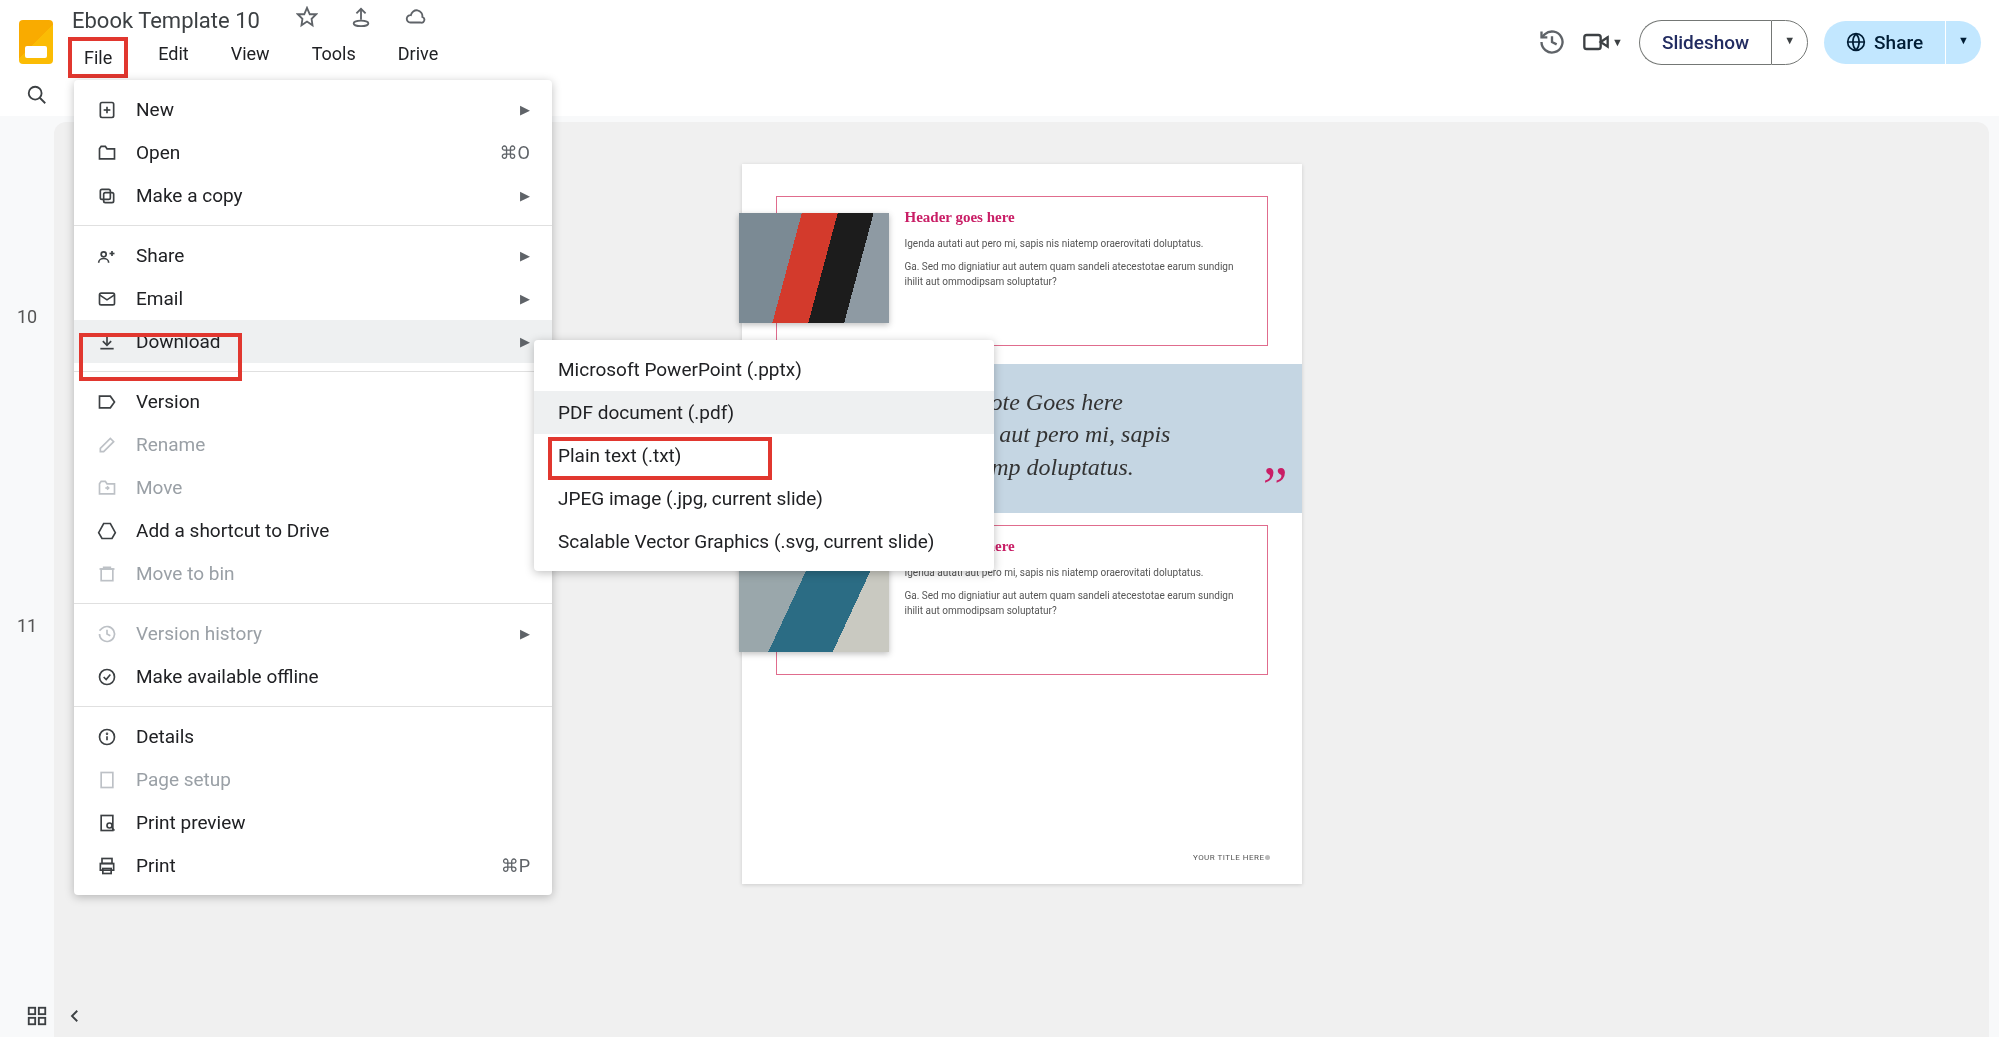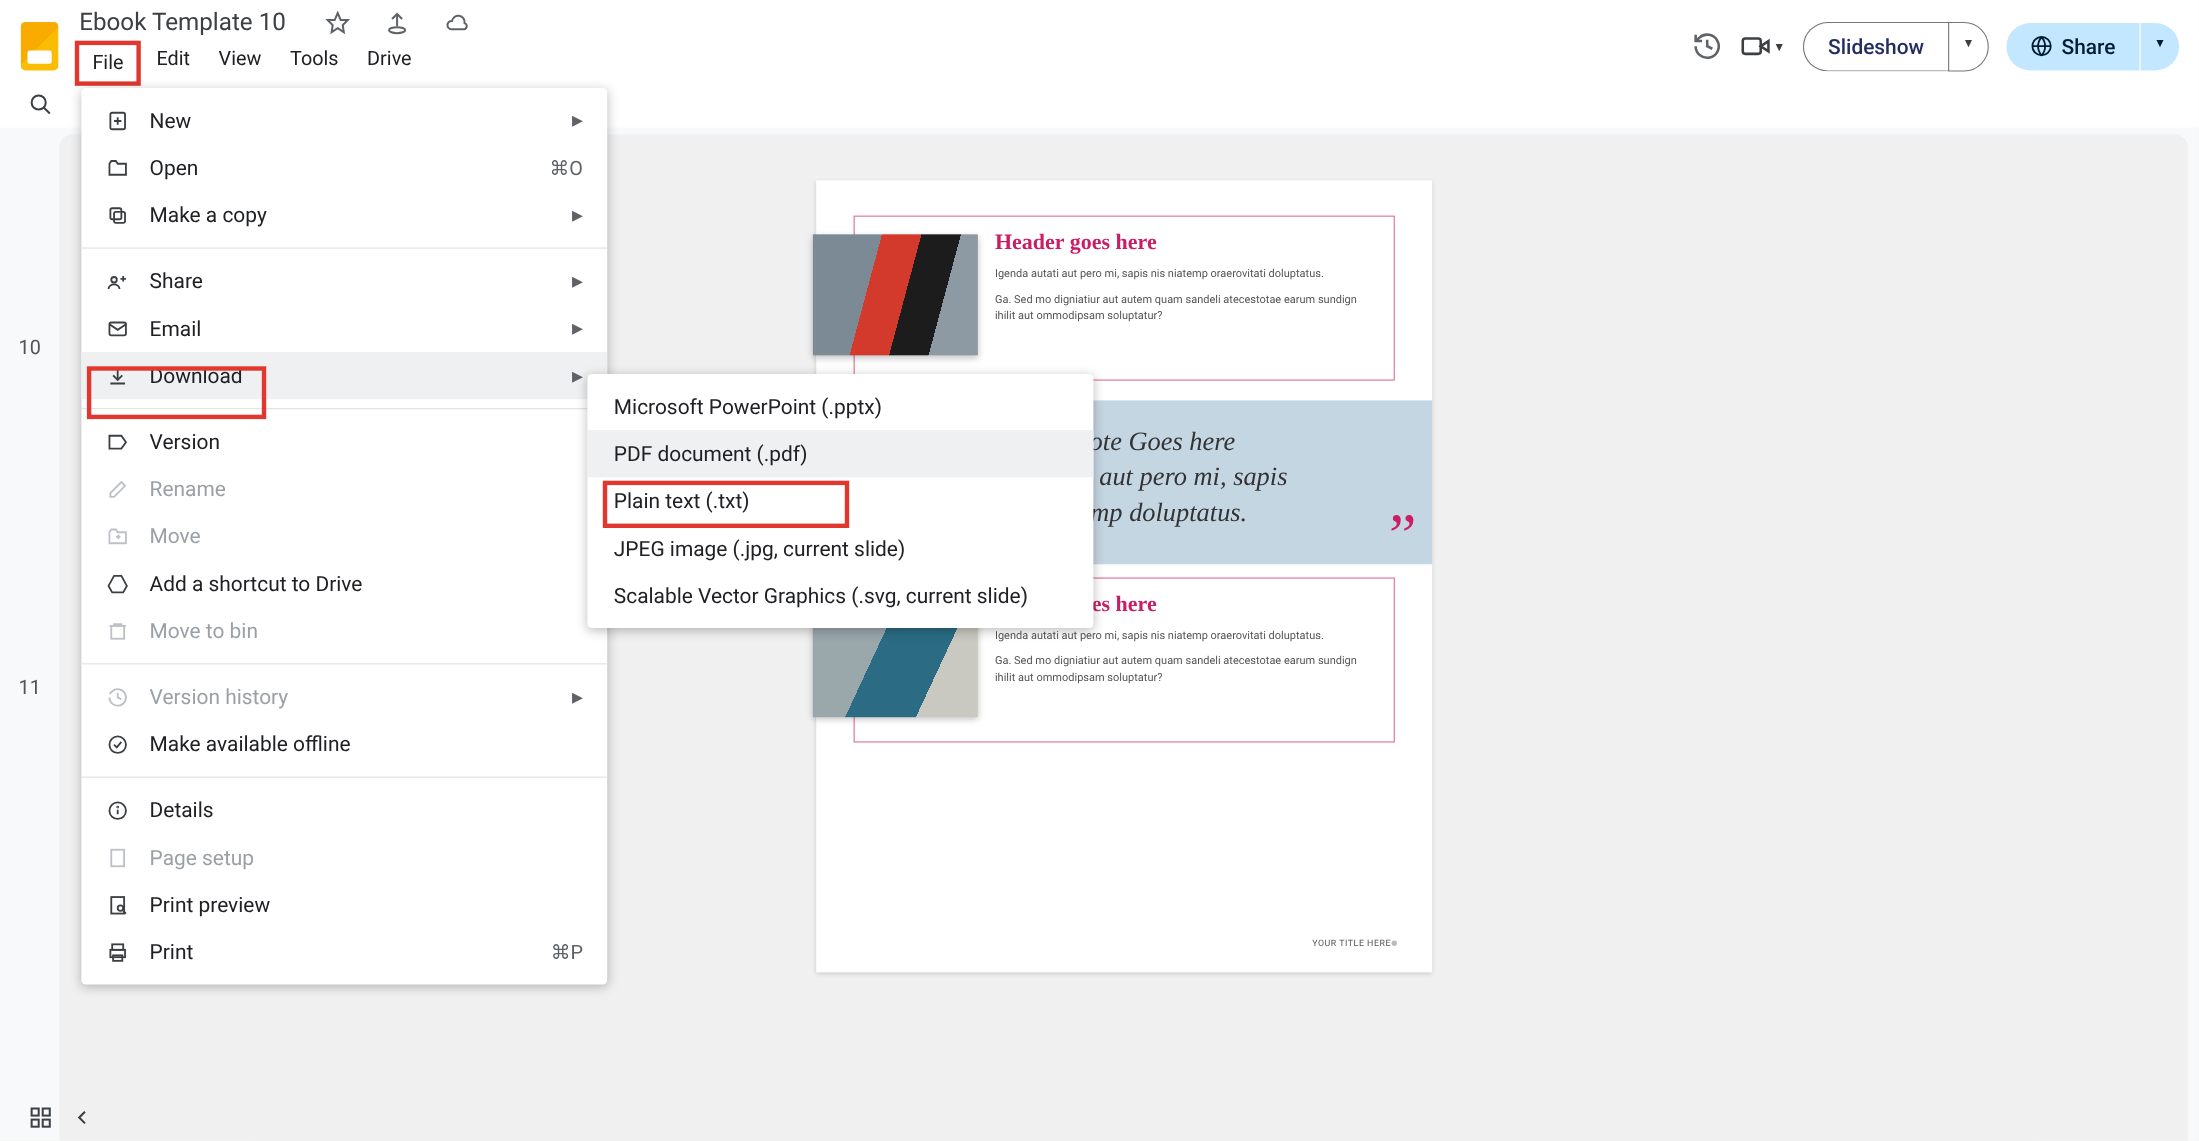--- a/index.html
+++ b/index.html
@@ -38,32 +38,31 @@
     content:"";
     position:absolute;
     left:6px; top:26px;
     width:22px; height:12px;
     background:#fff;
     border-radius:2px;
   }
   .title-area { flex: 1; }
   .title-row {
     display:flex;
-    align-items:center;
     gap:32px;
   }
   .doc-title {
     font-size: 22px;
     color:#3c4043;
     padding:2px 4px;
   }
   .icon-gray { color:#5f6368; }
   .menubar {
     display:flex;
-    gap:2px;
+    gap:18px;
     margin-top:2px;
   }
   .menu-item {
     font-size:18px;
     color:#202124;
     padding:6px 12px;
     border-radius:4px;
     cursor:pointer;
   }
   .menu-item.active-box {
@@ -164,21 +163,21 @@
     position:absolute;
     left:-38px;
     top:16px;
     width:150px;
     height:110px;
     background:#666;
     box-shadow:0 2px 6px rgba(0,0,0,.25);
   }
   .card-img.one { background: linear-gradient(105deg,#7b8a94 35%,#d33a2c 35% 55%,#1c1c1c 55% 75%,#8e9aa3 75%); }
   .card-img.two { background: linear-gradient(115deg,#9aa7ab 40%,#2b6c84 40% 72%,#c9c9c1 72%); }
-  .card h3 { font-family: Georgia, serif; color:#c91e66; font-size:20px; font-weight:600; margin-bottom:10px;}
+  .card h3 { font-family: Georgia, serif; color:#c91e66; font-size:15px; font-weight:600; margin-bottom:10px;}
   .card p { font-size:10px; line-height:1.5; color:#555; margin-bottom:8px;}
   .quote-block {
     background:#c5d6e3;
     padding:22px 40px 30px 40px;
     text-align:center;
     font-family: Georgia, 'Times New Roman', serif;
     font-style:italic;
     color:#333;
     font-size:24px;
     line-height:1.35;

